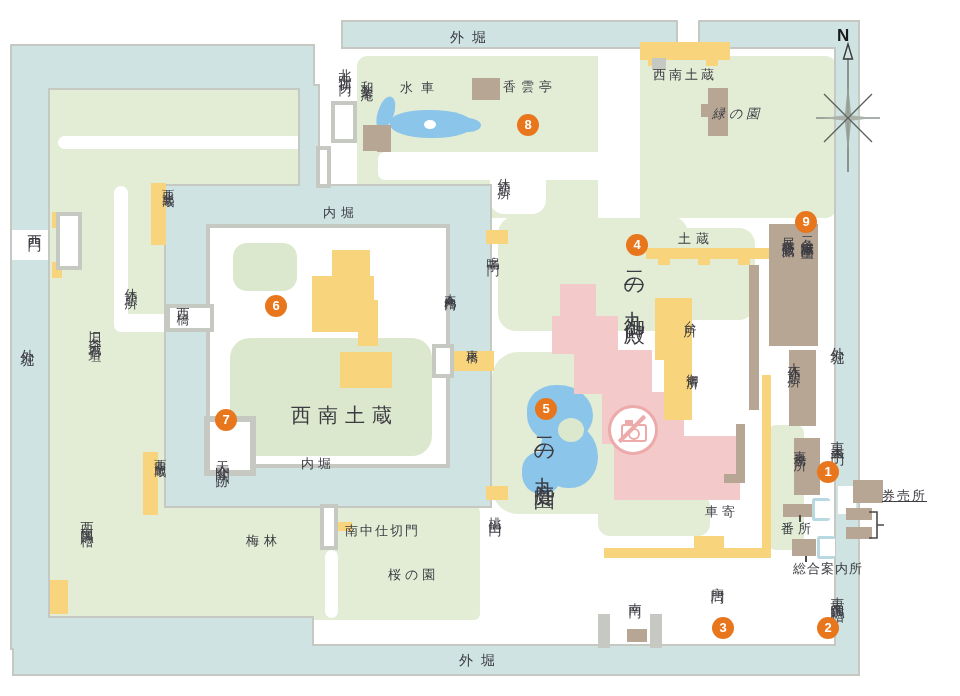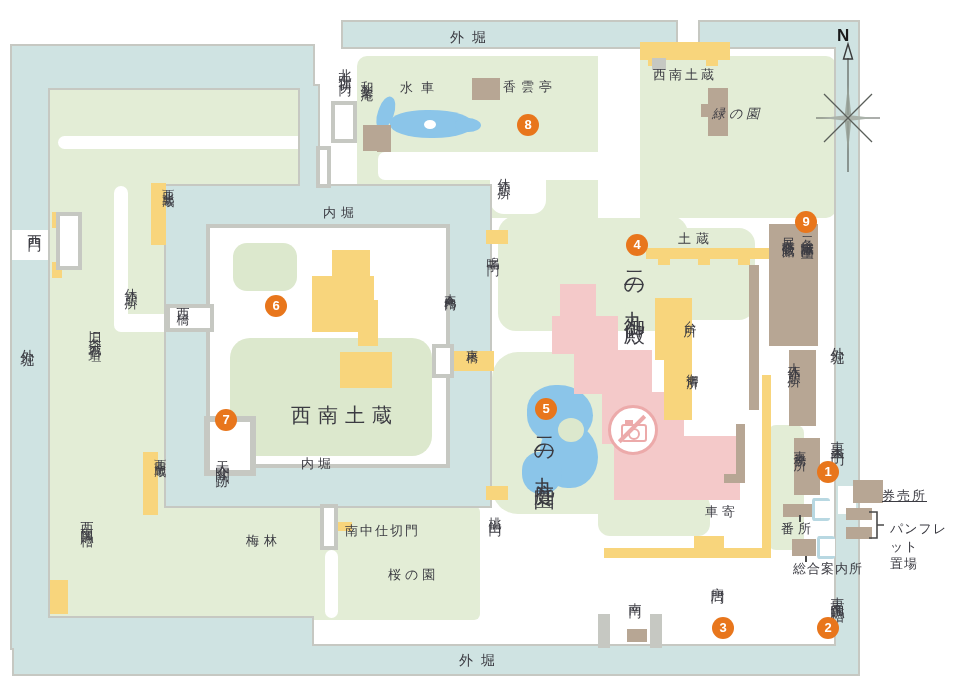--- a/index.html
+++ b/index.html
@@ -215,22 +215,20 @@
   <div class="lbl" style="left:291px;top:402px;font-size:20px;letter-spacing:7px;">西南土蔵</div>
   <div class="lbl" style="left:301px;top:455px;letter-spacing:4px;">内堀</div>
   <div class="lbl" style="left:246px;top:532px;letter-spacing:5px;">梅林</div>
   <div class="lbl" style="left:345px;top:522px;letter-spacing:2px;">南中仕切門</div>
   <div class="lbl" style="left:388px;top:566px;letter-spacing:4px;">桜の園</div>
   <div class="lbl" style="left:459px;top:651px;font-size:14px;letter-spacing:8px;">外堀</div>
   <div class="lbl" style="left:705px;top:503px;letter-spacing:4px;">車寄</div>
   <div class="lbl" style="left:781px;top:520px;letter-spacing:4px;">番所</div>
   <div class="lbl" style="left:793px;top:560px;letter-spacing:1px;">総合案内所</div>
   <div class="lbl" style="left:882px;top:487px;letter-spacing:2px;text-decoration:underline;">券売所</div>
-  <div class="lbl" style="left:890px;top:520px;letter-spacing:1px;">パンフレット
-置場</div>
 
   <div class="lbl v" style="left:336px;top:58px;">北中仕切門</div>
   <div class="lbl v" style="left:358px;top:70px;">和楽庵</div>
   <div class="lbl v" style="left:495px;top:168px;">休憩所</div>
   <div class="lbl v" style="left:160px;top:180px;font-size:12px;letter-spacing:2px;">西北土蔵</div>
   <div class="lbl v" style="left:25px;top:224px;font-size:14px;">西門</div>
   <div class="lbl v" style="left:122px;top:278px;">休憩所</div>
   <div class="lbl v" style="left:86px;top:320px;">旧二条城石垣</div>
   <div class="lbl v" style="left:174px;top:298px;">西橋</div>
   <div class="lbl v" style="left:18px;top:338px;font-size:14px;">外堀</div>

